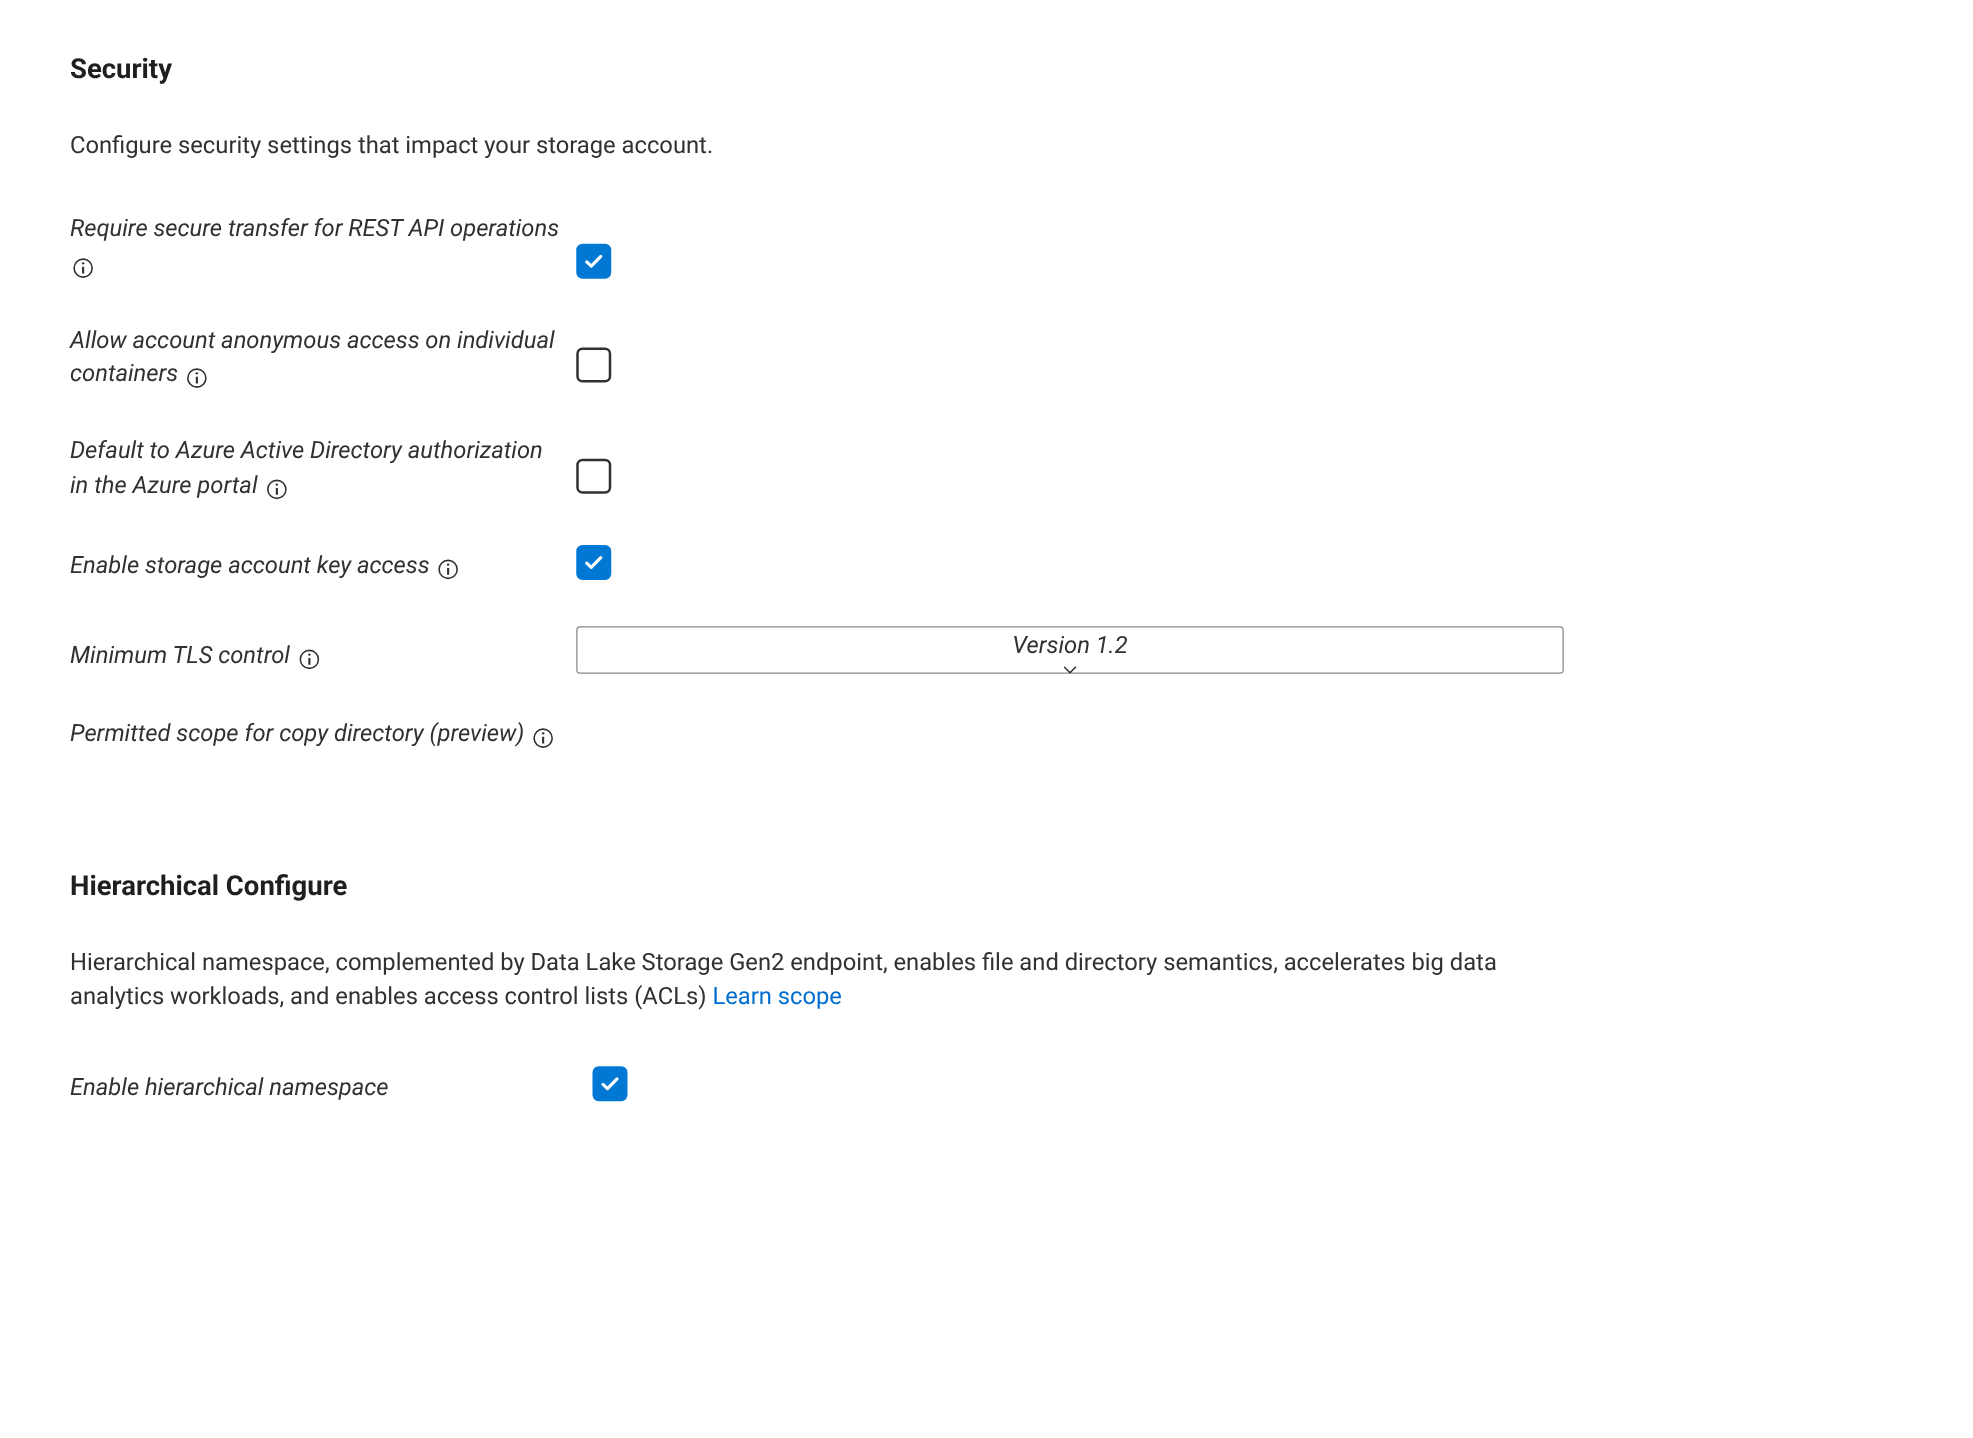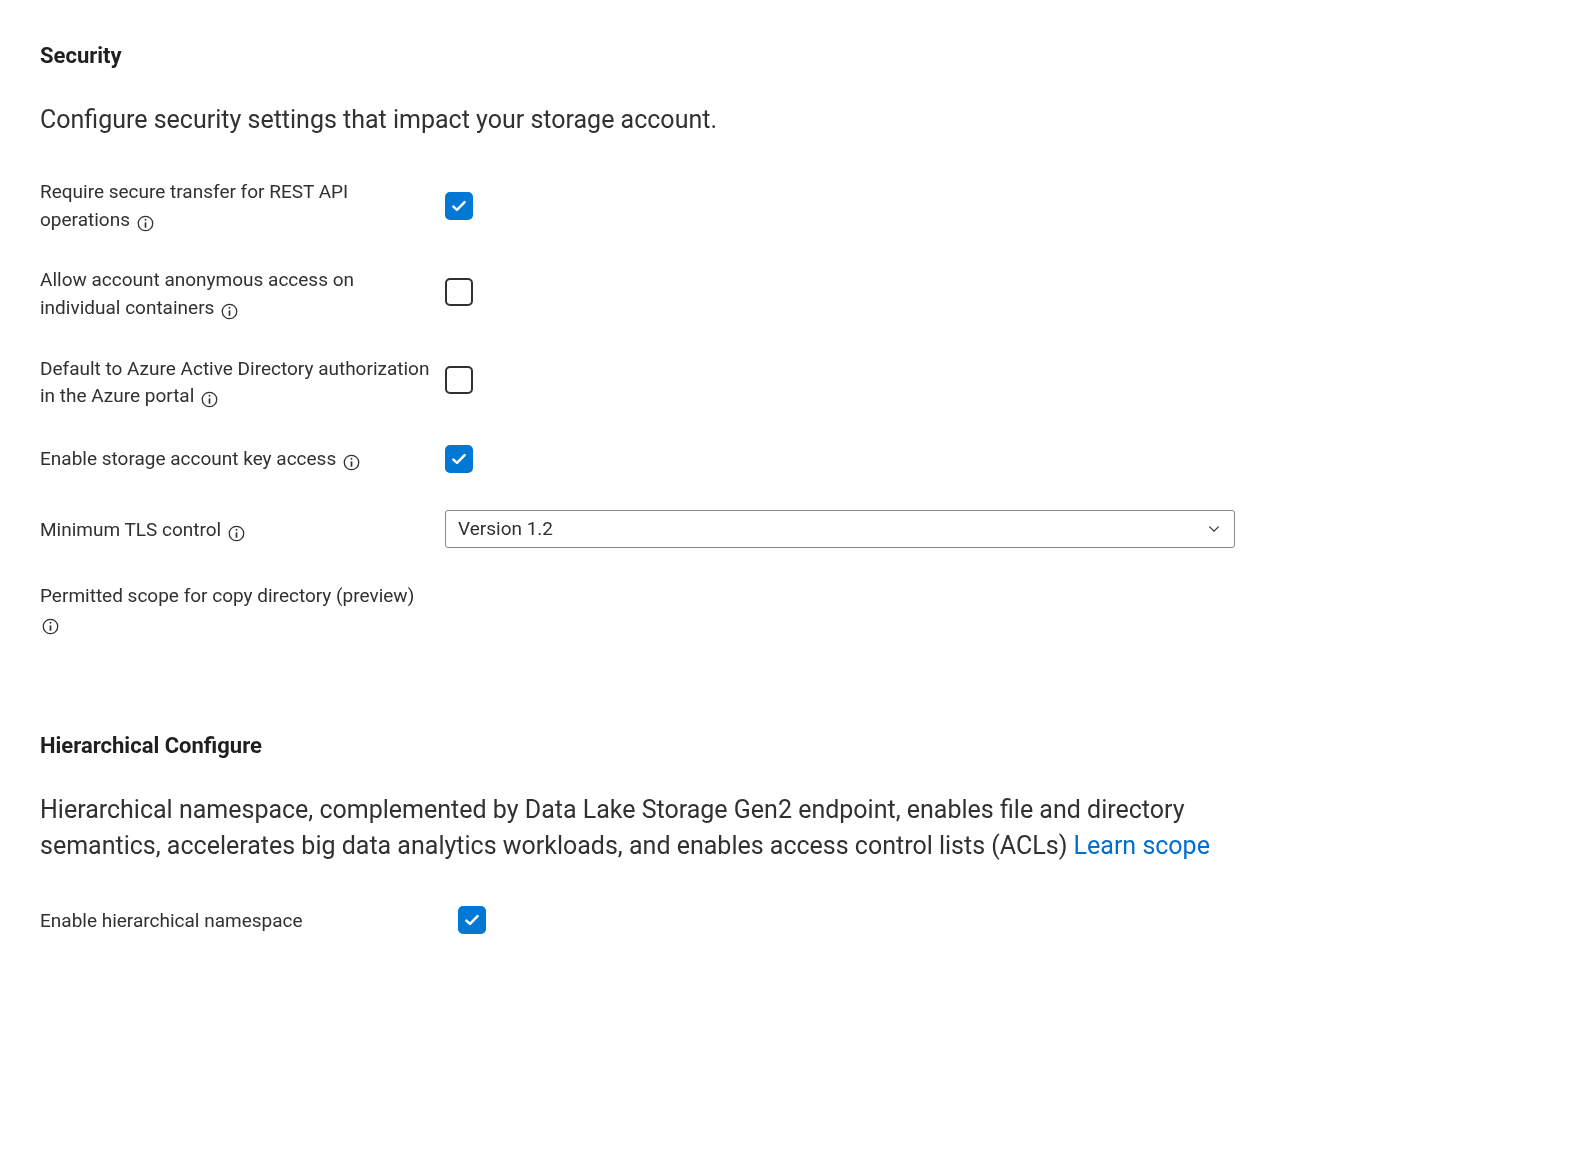--- a/index.html
+++ b/index.html
@@ -7,39 +7,40 @@
     padding: 0;
     background: #ffffff;
     font-family: "Segoe UI", -apple-system, BlinkMacSystemFont, Roboto, "Helvetica Neue", Arial, sans-serif;
     color: #323130;
     font-size: 19px;
     line-height: 1.45;
   }
   .page {
     width: 1578px;
     min-height: 1150px;
-    padding: 40px 48px 48px 40px;
+    padding: 40px 48px 48px 56px;
     box-sizing: border-box;
   }
   h2.section-heading {
     font-size: 22px;
     font-weight: 700;
     margin: 0 0 30px 0;
     color: #201f1e;
   }
   .section-description {
-    font-size: 25px;
+    font-size: 19px;
     margin: 0 0 40px 0;
     color: #323130;
     max-width: 1200px;
   }
   .form-row {
     display: flex;
-    align-items: center;
+    align-items: flex-end;
     margin-bottom: 32px;
+    font-style: italic;
   }
   .label-col {
     width: 405px;
     flex: 0 0 405px;
     padding-right: 10px;
     box-sizing: border-box;
     font-size: 19px;
     color: #323130;
   }
   .control-col {
@@ -92,20 +93,21 @@
     border-radius: 3px;
     background: #ffffff;
     display: flex;
     align-items: center;
     justify-content: space-between;
     padding: 0 12px;
     box-sizing: border-box;
     font-size: 19px;
     color: #323130;
     cursor: pointer;
+    flex-direction: column;
   }
   .chevron {
     width: 16px;
     height: 16px;
     display: inline-flex;
     align-items: center;
     justify-content: center;
   }
   .chevron svg {
     width: 14px;

